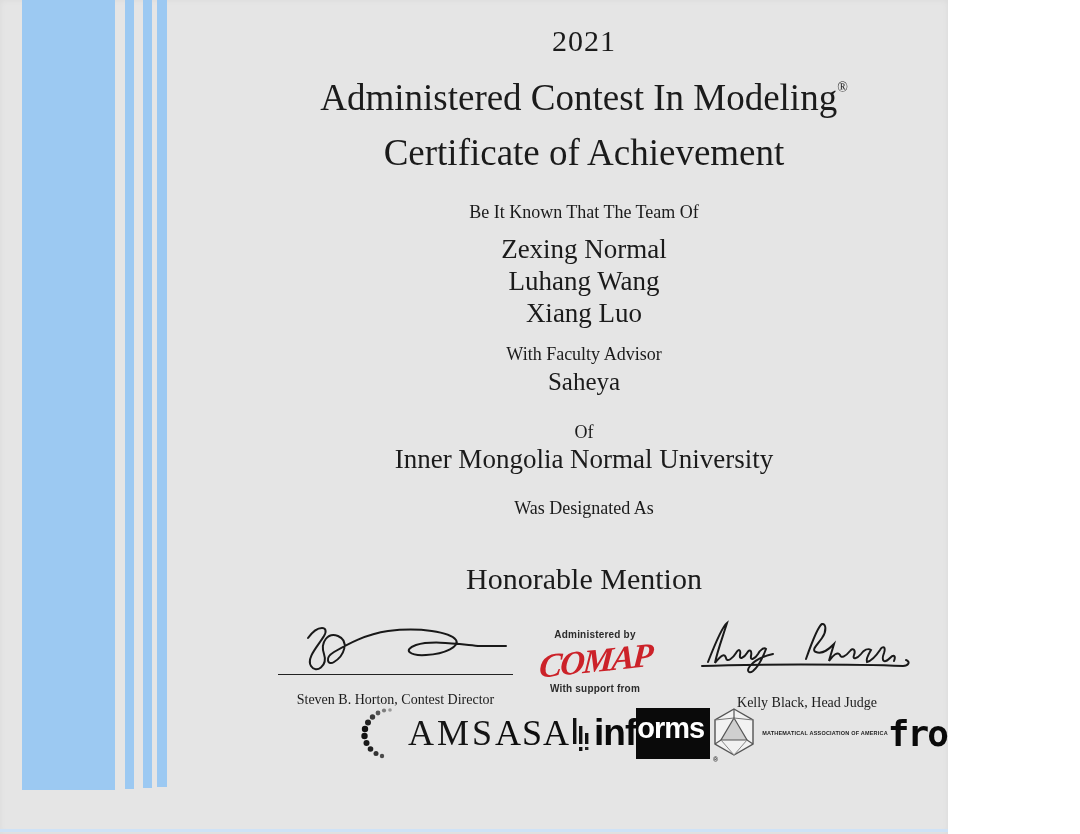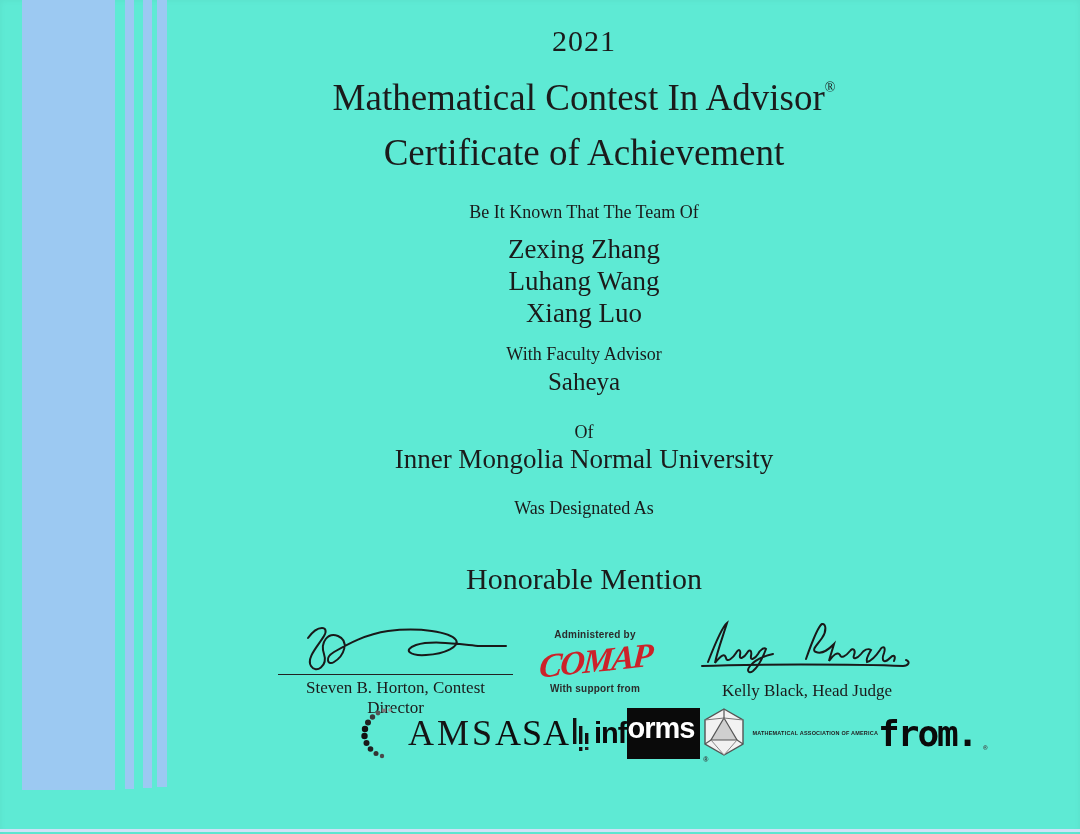--- a/index.html
+++ b/index.html
@@ -1,18 +1,18 @@
 <!DOCTYPE html>
 <html><head>
 <meta charset="utf-8">
 <style>
   html,body{margin:0;padding:0;background:#ffffff;}
   body{font-family:"Liberation Serif", serif; color:#1b1b1b;}
   .page{
-    position:relative; width:1080px; height:834px; background:#5eead4;
+    position:relative; width:948px; height:834px; background:#e5e5e5;
     overflow:hidden;
     box-shadow: inset 0 0 6px rgba(0,0,0,0.05);
   }
   
   .stripe{position:absolute; top:0;}
   .stripe-big{left:22px; width:93px; height:790px; background:#9cc9f2;}
   .stripe-a{left:125px; width:9px;  height:789px; background:#9cc9f2;}
   .stripe-b{left:143px; width:9px;  height:788px; background:#9cc9f2;}
   .stripe-c{left:157px; width:10px; height:787px; background:#9cc9f2;}
   .bottom-line{position:absolute; left:0; top:829px; width:1080px; height:3px; background:#cfe2f6;}
@@ -33,40 +33,40 @@
   .of-label{top:422px;text-align:center;}
   .institution{top:444px; font-size:27px;}
   .designated{top:498px;}
   .designation{top:523px; font-size:30px;margin-top:39px;}
 
   
   .sig-block{position:absolute; text-align:center;}
   .sig-left{left:278px; top:620px; width:235px;}
   .sig-right{left:698px; top:616px; width:218px;}
   .sig-rule{border-top:1.6px solid #222; margin-top:-8px;}
-  .sig-label{font-size:17px; margin-top:3px;}
+  .sig-label{font-size:14px; margin-top:17px;}
   .sig-svg path{fill:none; stroke:#191919; stroke-width:2; stroke-linecap:round;}
 
   .comap-block{position:absolute; left:531px; top:629px; width:128px; text-align:center;
     font-family:"Liberation Sans", sans-serif;}
   .comap-small{font-size:10px; font-weight:bold; color:#2b2b2b; letter-spacing:0.2px;}
   .comap-logo{font-family:"Liberation Serif", serif; font-style:italic; font-weight:bold;
     font-size:34px; color:#cc2229; letter-spacing:-2px; transform:skewX(-10deg);
     line-height:38px; margin:2px 0 3px 0;}
   .comap-logo span{display:inline-block; transform:rotate(-6deg);}
 
   
   .sponsors{position:absolute; left:360px; top:704px; width:552px; height:58px;
     display:flex; align-items:center; justify-content:space-between;}
   .logo-item{display:flex; align-items:center;}
   .ams-text{font-family:"Liberation Serif", serif; font-size:36px; letter-spacing:3px; color:#151515; margin-left:14px;text-align:right;}
   .asa-text{font-family:"Liberation Serif", serif; font-size:36px; letter-spacing:1px; color:#0e0e0e;}
   .asa-bars{margin-left:2px; margin-bottom:2px;}
   .informs{font-family:"Liberation Sans", sans-serif; font-weight:bold; align-items:center;}
-  .informs-prefix{font-size:29px; color:#0a0a0a; letter-spacing:-1px;}
+  .informs-prefix{font-size:37px; color:#0a0a0a; letter-spacing:-1px;}
   .informs-box{background:#0a0a0a; color:#ffffff; font-size:29px; letter-spacing:-1px;
     padding:4px 6px 14px 1px; position:relative;}
   .informs-reg{position:absolute; right:-7px; bottom:-4px; font-size:7px; color:#333;}
   .maa{gap:4px;}
   .maa-word{font-family:"Liberation Sans", sans-serif; font-weight:900; font-size:35px;
     color:#0c0c0c; line-height:32px; letter-spacing:-1px;}
   .maa-caption{font-family:"Liberation Sans", sans-serif; font-size:5.5px; font-weight:bold;
     color:#222; letter-spacing:0.2px; white-space:nowrap;}
   .siam{font-family:"DejaVu Sans Mono", monospace; font-weight:bold; font-size:36px;
     letter-spacing:-2px; color:#0a0a0a; position:relative;}
@@ -79,27 +79,27 @@
 
   <div class="stripe stripe-big"></div>
   <div class="stripe stripe-a"></div>
   <div class="stripe stripe-b"></div>
   <div class="stripe stripe-c"></div>
   <div class="bottom-line"></div>
 
   <div class="content">
     <div class="abs year">2021</div>
     <div class="abs title">
-      <span>Mathematical Contest In Advisor</span><sup>®</sup>
+      <span>Administered Contest In Modeling</span><sup>®</sup>
     </div>
     <div class="abs subtitle">Certificate of Achievement</div>
 
     <div class="abs small-line team-intro">Be It Known That The Team Of</div>
     <div class="abs members">
-      <div>Zexing Zhang</div>
+      <div>Zexing Normal</div>
       <div>Luhang Wang</div>
       <div>Xiang Luo</div>
     </div>
 
     <div class="abs small-line advisor-intro">With Faculty Advisor</div>
     <div class="abs advisor">Saheya</div>
 
     <div class="abs small-line of-label">Of</div>
     <div class="abs institution">Inner Mongolia Normal University</div>
 

